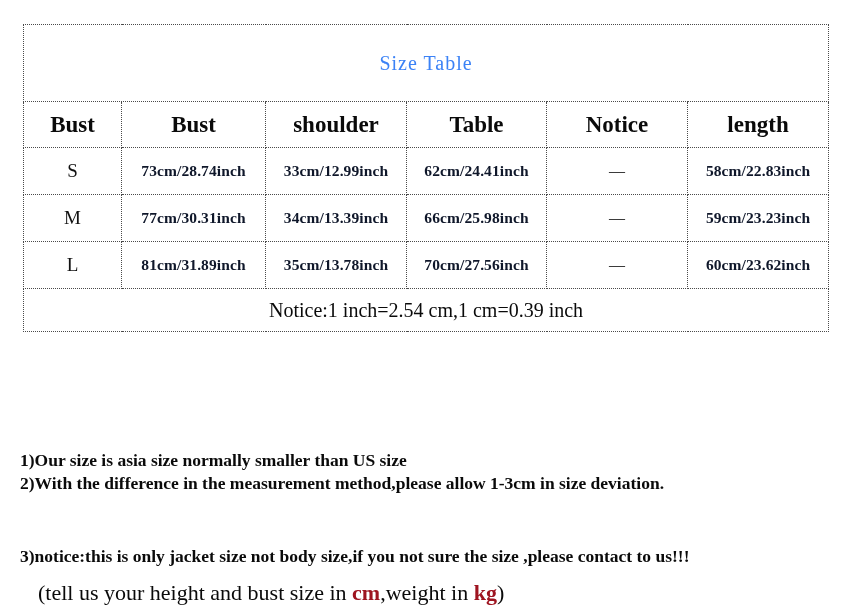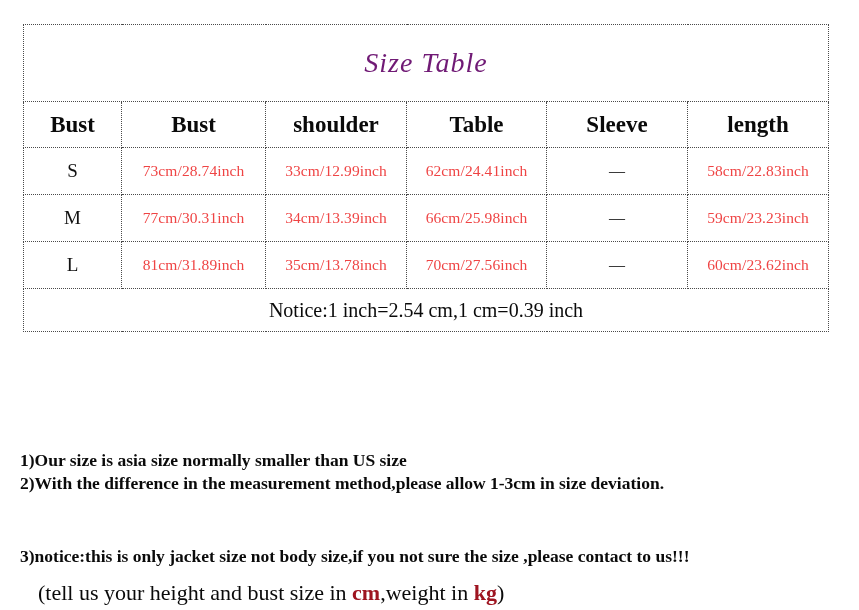--- a/index.html
+++ b/index.html
@@ -42,25 +42,24 @@
   col.c2 { width: 141px; }
   col.c3 { width: 140px; }
   col.c4 { width: 141px; }
   col.c5 { width: 141px; }
 
   .title-cell {
     height: 76px;
   }
   .title-text {
     font-family: "Liberation Serif", "DejaVu Serif", serif;
-    font-style: italic;
-    font-size: 28px;
+    font-size: 20px;
     font-weight: 400;
     letter-spacing: 1px;
-    color: #701a75;
+    color: #3b82f6;
   }
 
   .head-row td {
     height: 45px;
   }
   .head-text {
     font-size: 23px;
     font-weight: 700;
     color: #0a0a0a;
   }
@@ -68,22 +67,22 @@
   .body-row td {
     height: 46px;
   }
   .cell-size {
     font-size: 19px;
     font-weight: 400;
     color: #111111;
   }
   .cell-meas {
     font-size: 15.5px;
-    font-weight: 400;
-    color: #ef4444;
+    font-weight: 700;
+    color: #0f172a;
     letter-spacing: 0.1px;
   }
   .cell-dash {
     font-size: 16px;
     font-weight: 400;
     color: #111111;
   }
 
   .notice-row td {
     height: 42px;
@@ -142,21 +141,21 @@
         <td class="title-cell" colspan="6">
           <span class="title-text">Size  Table</span>
         </td>
       </tr>
 
       <tr class="head-row">
         <td><span class="head-text">Bust</span></td>
         <td><span class="head-text">Bust</span></td>
         <td><span class="head-text">shoulder</span></td>
         <td><span class="head-text">Table</span></td>
-        <td><span class="head-text">Sleeve</span></td>
+        <td><span class="head-text">Notice</span></td>
         <td><span class="head-text">length</span></td>
       </tr>
 
       <tr class="body-row">
         <td><span class="cell-size">S</span></td>
         <td><span class="cell-meas">73cm/28.74inch</span></td>
         <td><span class="cell-meas">33cm/12.99inch</span></td>
         <td><span class="cell-meas">62cm/24.41inch</span></td>
         <td><span class="cell-dash">—</span></td>
         <td><span class="cell-meas">58cm/22.83inch</span></td>

